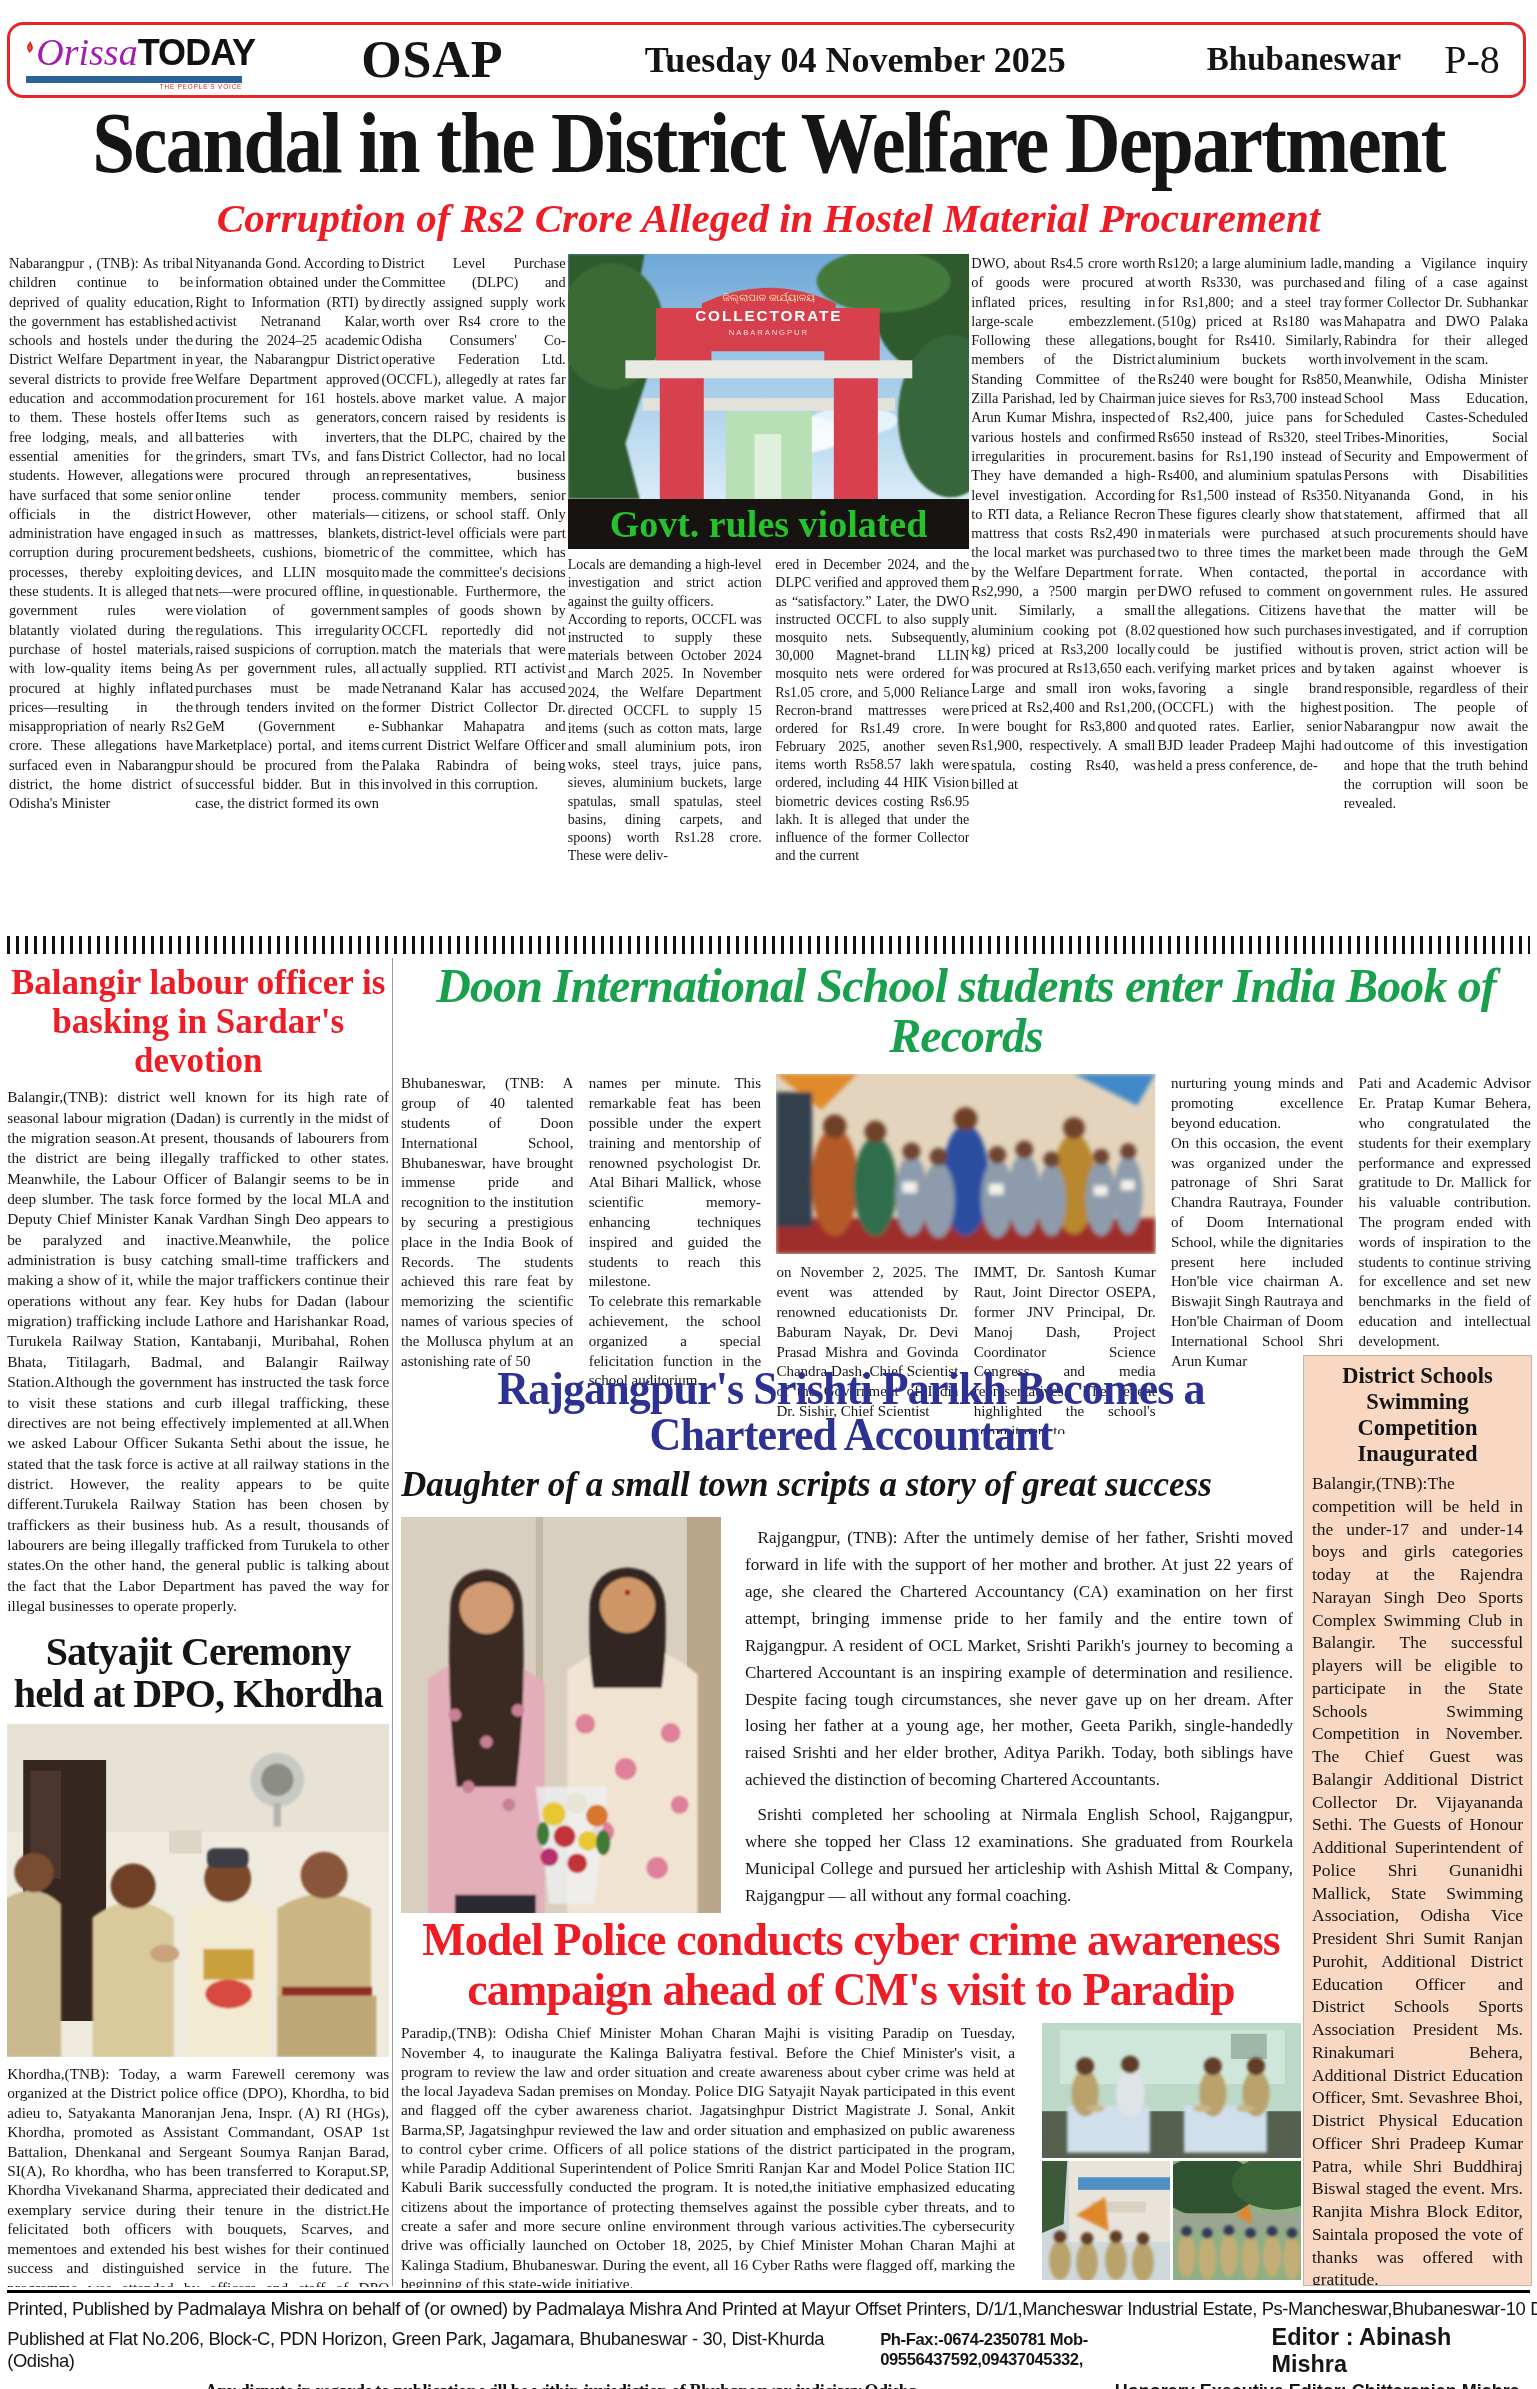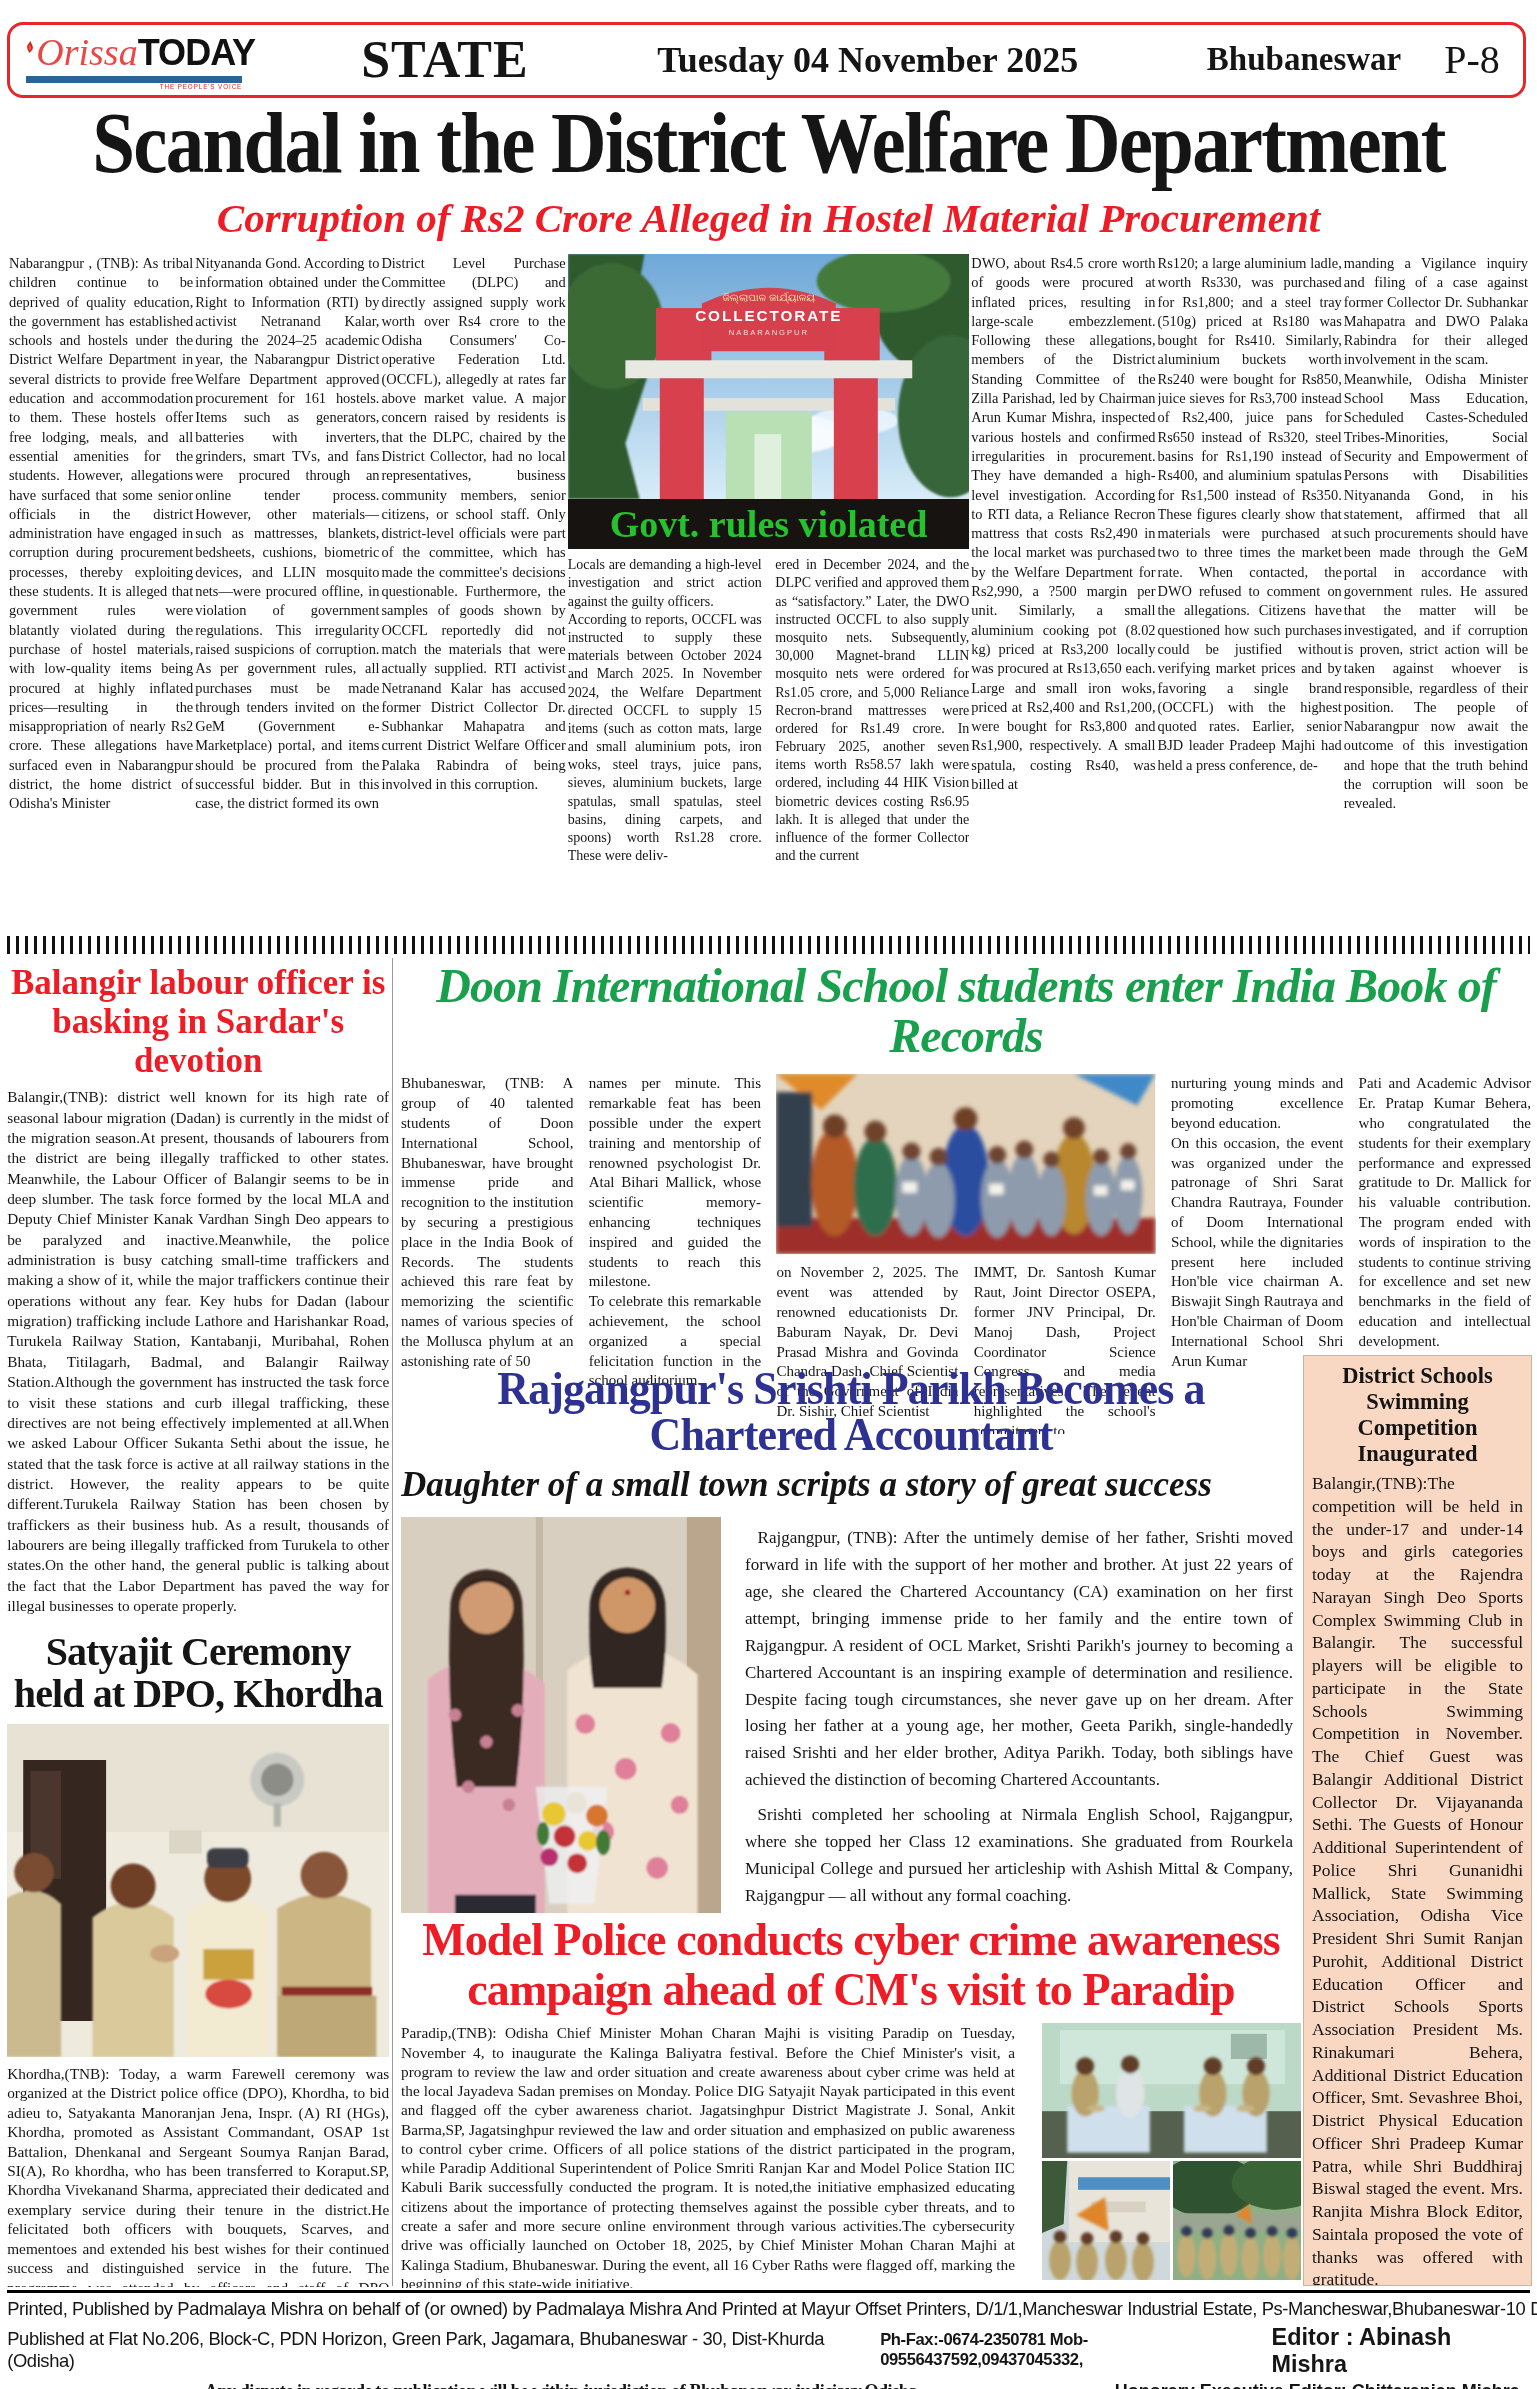--- a/index.html
+++ b/index.html
@@ -5,21 +5,21 @@
   html,body{margin:0;padding:0;background:#ffffff;}
   .page{position:relative;width:1537px;height:2389px;background:#fff;overflow:hidden;
         font-family:"Liberation Serif",serif;color:#151515;}
 
   
   .masthead{position:absolute;left:7.2px;top:21.6px;width:1519px;height:76px;
     border:3.6px solid #e8262a;border-radius:16px;display:flex;align-items:center;box-sizing:border-box;}
   .logo{position:relative;margin-left:16px;width:229px;}
   .logo-row{display:flex;align-items:baseline;}
   .logo-flame{width:23.4px;height:36px;margin-right:1.8px;}
-  .logo-orissa{font-family:"Liberation Serif",serif;font-style:italic;font-size:38px;color:#ef4444;}
+  .logo-orissa{font-family:"Liberation Serif",serif;font-style:italic;font-size:38px;color:#a21caf;}
   .logo-today{font-family:"Liberation Sans",sans-serif;font-weight:bold;font-size:36px;color:#111;letter-spacing:-0.9px;}
   .logo-bar{height:7.2px;background:#2a6496;margin-top:1.8px;width:216px;}
   .logo-tag{font-family:"Liberation Sans",sans-serif;font-size:6.3px;color:#d22;letter-spacing:0.9px;text-align:right;width:216px;}
   .mast-state{font-size:52px;font-weight:bold;margin-left:106px;letter-spacing:0.9px;}
   .mast-date{font-size:36px;font-weight:bold;flex:1;text-align:center;}
   .mast-city{font-size:33px;font-weight:bold;margin-right:43px;}
   .mast-page{font-size:40px;margin-right:23.4px;}
 
   
   .lead-headline{position:absolute;left:0;top:94px;width:1537px;text-align:center;
@@ -108,21 +108,21 @@
         <svg class="logo-flame" viewBox="0 0 26 40">
           <path d="M14 1 C8 10 2 14 4 24 C5 30 10 33 9 39 C16 35 24 28 21 18 C19 11 16 8 14 1 Z" fill="#d81f26"></path>
           <path d="M12 12 C9 17 7 19 8 24 C9 27 11 28 11 32 C15 29 18 25 16 20 C15 17 13 15 12 12 Z" fill="#f05a28"></path>
         </svg>
         <span class="logo-orissa">Orissa</span>
         <span class="logo-today">TODAY</span>
       </div>
       <div class="logo-bar"></div>
       <div class="logo-tag">THE PEOPLE'S VOICE</div>
     </div>
-    <div class="mast-state">STATE</div>
+    <div class="mast-state">OSAP</div>
     <div class="mast-date">Tuesday 04 November 2025</div>
     <div class="mast-city">Bhubaneswar</div>
     <div class="mast-page">P-8</div>
   </div>
 
   <div class="lead-headline">Scandal in the District Welfare Department</div>
   <div class="lead-sub">Corruption of Rs2 Crore Alleged in Hostel Material Procurement</div>
 
   <div class="lead-cols">
     <div class="col">Nabarangpur , (TNB): As tribal children continue to be deprived of quality education, the government has established schools and hostels under the District Welfare Department in several districts to provide free education and accommodation to them. These hostels offer free lodging, meals, and all essential amenities for the students. However, allegations have surfaced that some senior officials in the district administration have engaged in corruption during procurement processes, thereby exploiting these students. It is alleged that government rules were blatantly violated during the purchase of hostel materials, with low-quality items being procured at highly inflated prices—resulting in the misappropriation of nearly Rs2 crore. These allegations have surfaced even in Nabarangpur district, the home district of Odisha's Minister</div>

